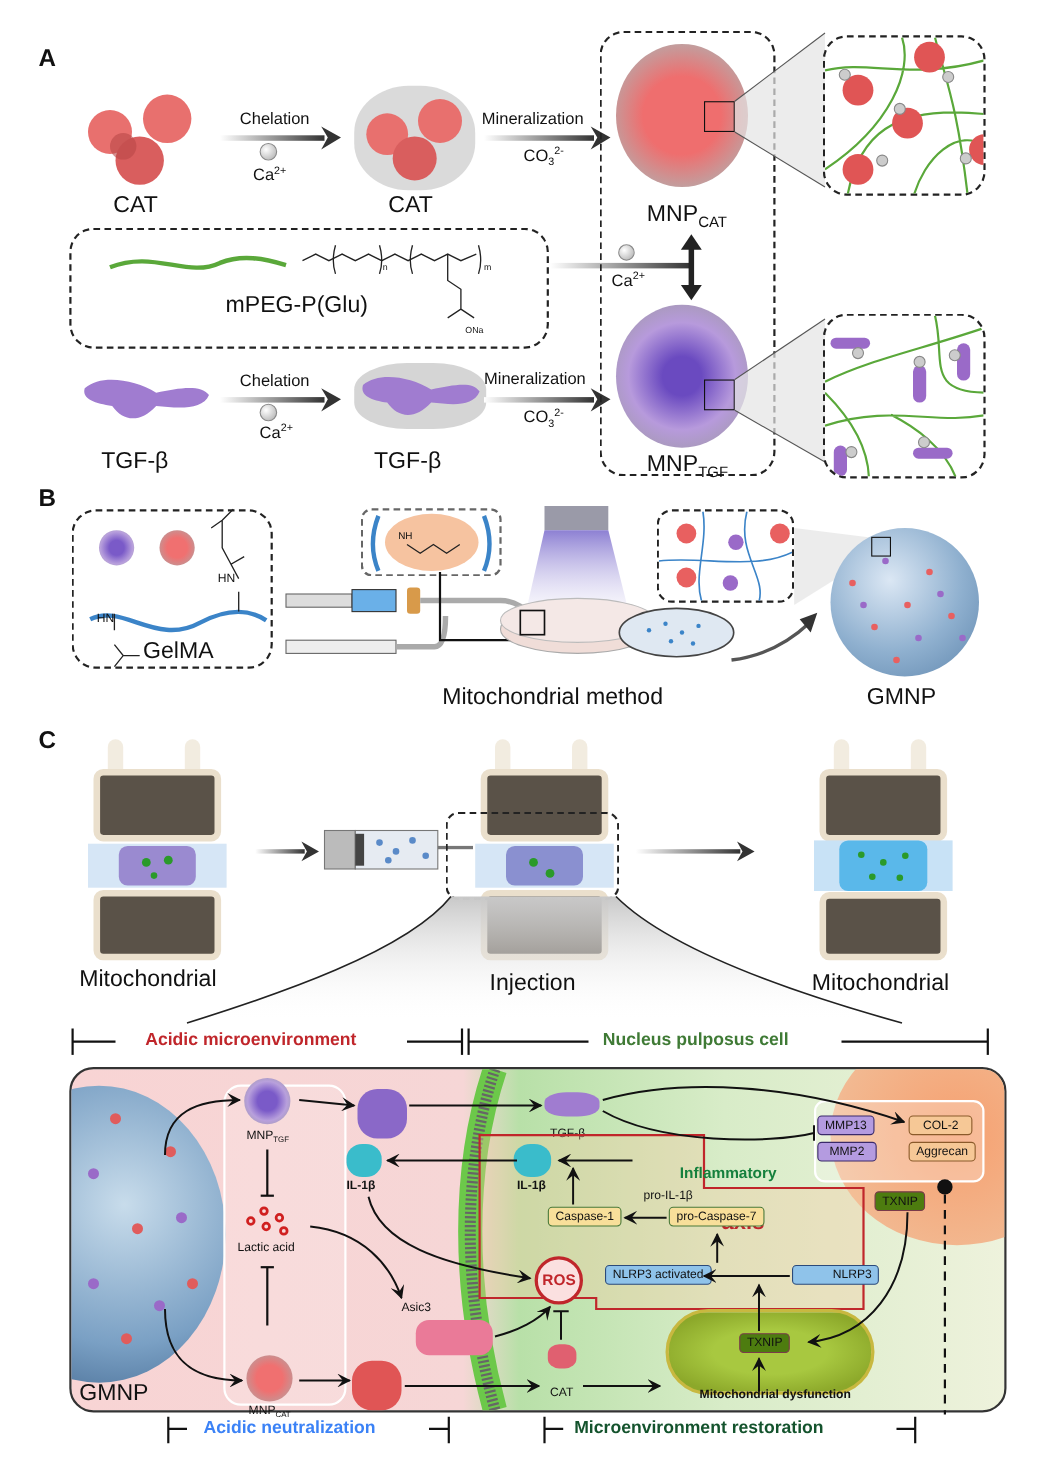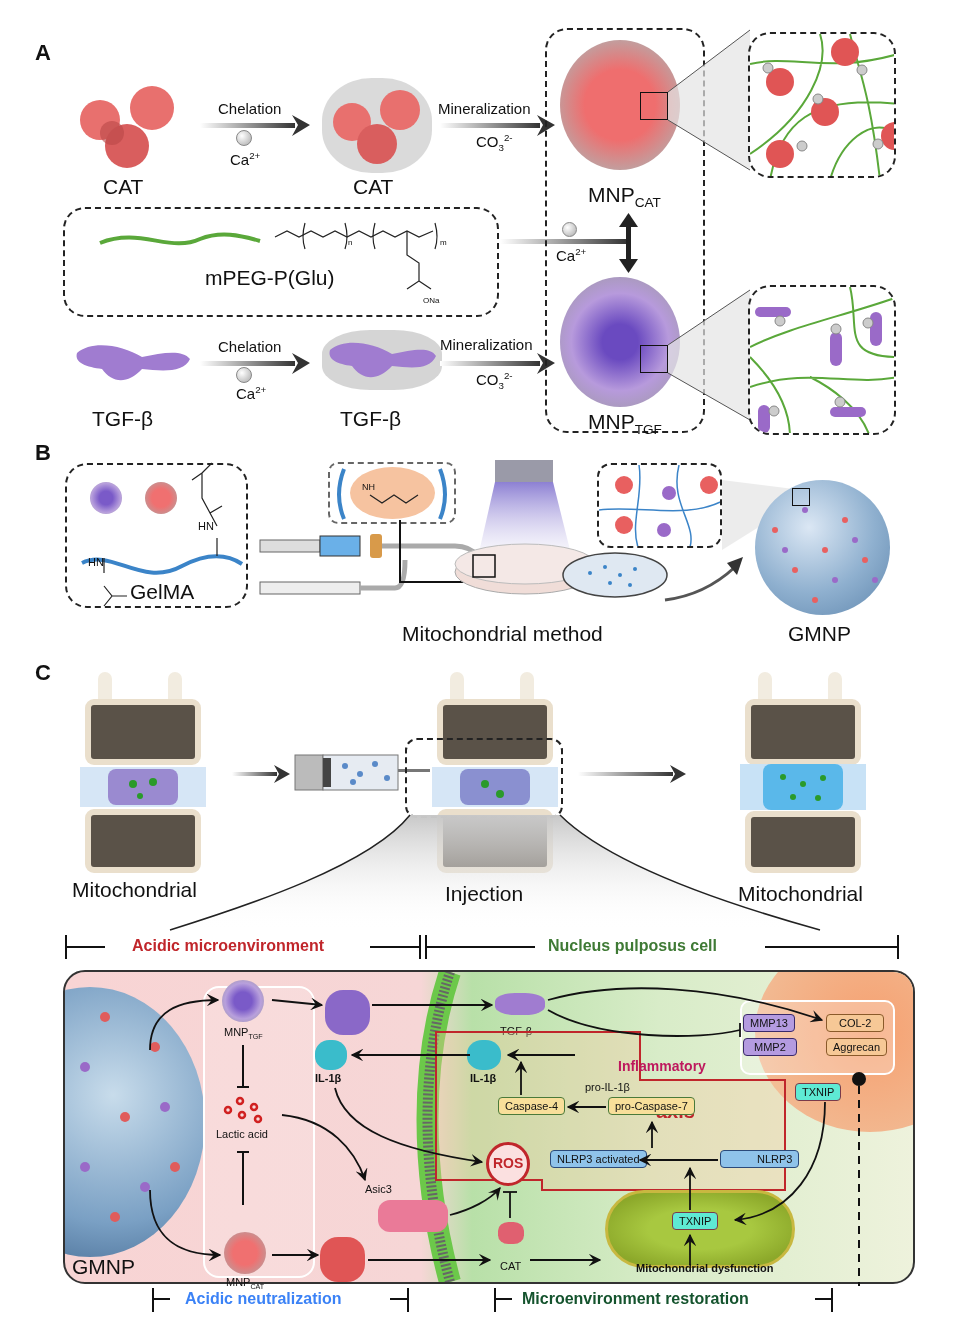--- a/index.html
+++ b/index.html
@@ -11,21 +11,21 @@
   .big { font-size: 21px; }
   .mid { font-size: 15px; }
   .sm { font-size: 11px; }
   .dash-box { position: absolute; border: 2px dashed #222; border-radius: 22px; box-sizing: border-box; }
   sub, sup { font-size: 65%; }
   .pbox { position: absolute; font-size: 11px; padding: 2px 6px; border-radius: 4px; border: 1.5px solid #333; white-space: nowrap; }
   .b-yellow { background: #f8df9a; border-color: #4a7a3a; }
   .b-blue { background: #8fc3ea; border-color: #2b4a7a; }
   .b-purple { background: #b49be0; border-color: #3a2a6a; }
   .b-orange { background: #f6c896; border-color: #8a5a2a; }
-  .b-pink { background: #5eead4; border-color: #7a3a4a; }
+  .b-pink { background: #4d7c0f; border-color: #7a3a4a; }
   .bracket-lbl { font-weight: bold; font-size: 16px; }
   svg { position: absolute; overflow: visible; }
 </style>
 </head>
 <body>
 
 <div class="lbl panel-letter" style="left:35px;top:40px;">A</div>
 
 <div class="abs" style="left:72px;top:78px;width:110px;height:95px;">
   <svg width="110" height="95">
@@ -424,28 +424,28 @@
 <div class="lbl sm" style="left:315px;top:1072px;font-weight:bold;">IL-1β</div>
 <div class="lbl sm" style="left:365px;top:1183px;">Asic3</div>
 <div class="abs" style="left:378px;top:1200px;width:70px;height:32px;border-radius:12px;background:#ea7a98;"></div>
 
 <div class="abs" style="left:495px;top:993px;width:50px;height:22px;border-radius:40%;background:#a07cd0;"></div>
 <div class="lbl sm" style="left:500px;top:1025px;">TGF-β</div>
 
 <svg style="left:430px;top:1030px;" width="365" height="170">
   <path d="M6,2 L210,2 L210,50 L355,50 L355,160 L112,160 L112,150 L6,150 Z" stroke="#c0262b" stroke-width="2" fill="rgba(246,200,160,.35)"></path>
 </svg>
-<div class="lbl" style="left:618px;top:1058px;font-size:14px;font-weight:bold;color:#be185d;"><span>Inflammatory</span></div>
+<div class="lbl" style="left:618px;top:1058px;font-size:14px;font-weight:bold;color:#15803d;"><span>Inflammatory</span></div>
 <div class="lbl" style="left:656px;top:1100px;font-size:20px;font-weight:bold;color:#c0262b;">axis</div>
 
 <div class="abs" style="left:467px;top:1040px;width:34px;height:30px;border-radius:45%;background:#3abccb;"></div>
 <div class="lbl sm" style="left:470px;top:1072px;font-weight:bold;">IL-1β</div>
 <div class="lbl sm" style="left:585px;top:1081px;">pro-IL-1β</div>
 
-<div class="pbox b-yellow" style="left:498px;top:1097px;">Caspase-4</div>
+<div class="pbox b-yellow" style="left:498px;top:1097px;">Caspase-1</div>
 <div class="pbox b-yellow" style="left:608px;top:1097px;">pro-Caspase-7</div>
 <div class="pbox b-blue" style="left:550px;top:1150px;">NLRP3 activated</div>
 <div class="pbox b-blue" style="left:720px;top:1150px;padding-left:36px;">NLRP3</div>
 
 <div class="abs" style="left:486px;top:1142px;width:44px;height:44px;border-radius:50%;border:3px solid #c0262b;background:#fbe0e0;box-sizing:border-box;"></div>
 <div class="lbl" style="left:493px;top:1155px;font-size:14px;font-weight:bold;color:#c0262b;">ROS</div>
 
 <div class="abs" style="left:498px;top:1222px;width:26px;height:22px;border-radius:40%;background:#e06070;"></div>
 <div class="lbl sm" style="left:500px;top:1260px;">CAT</div>
 

